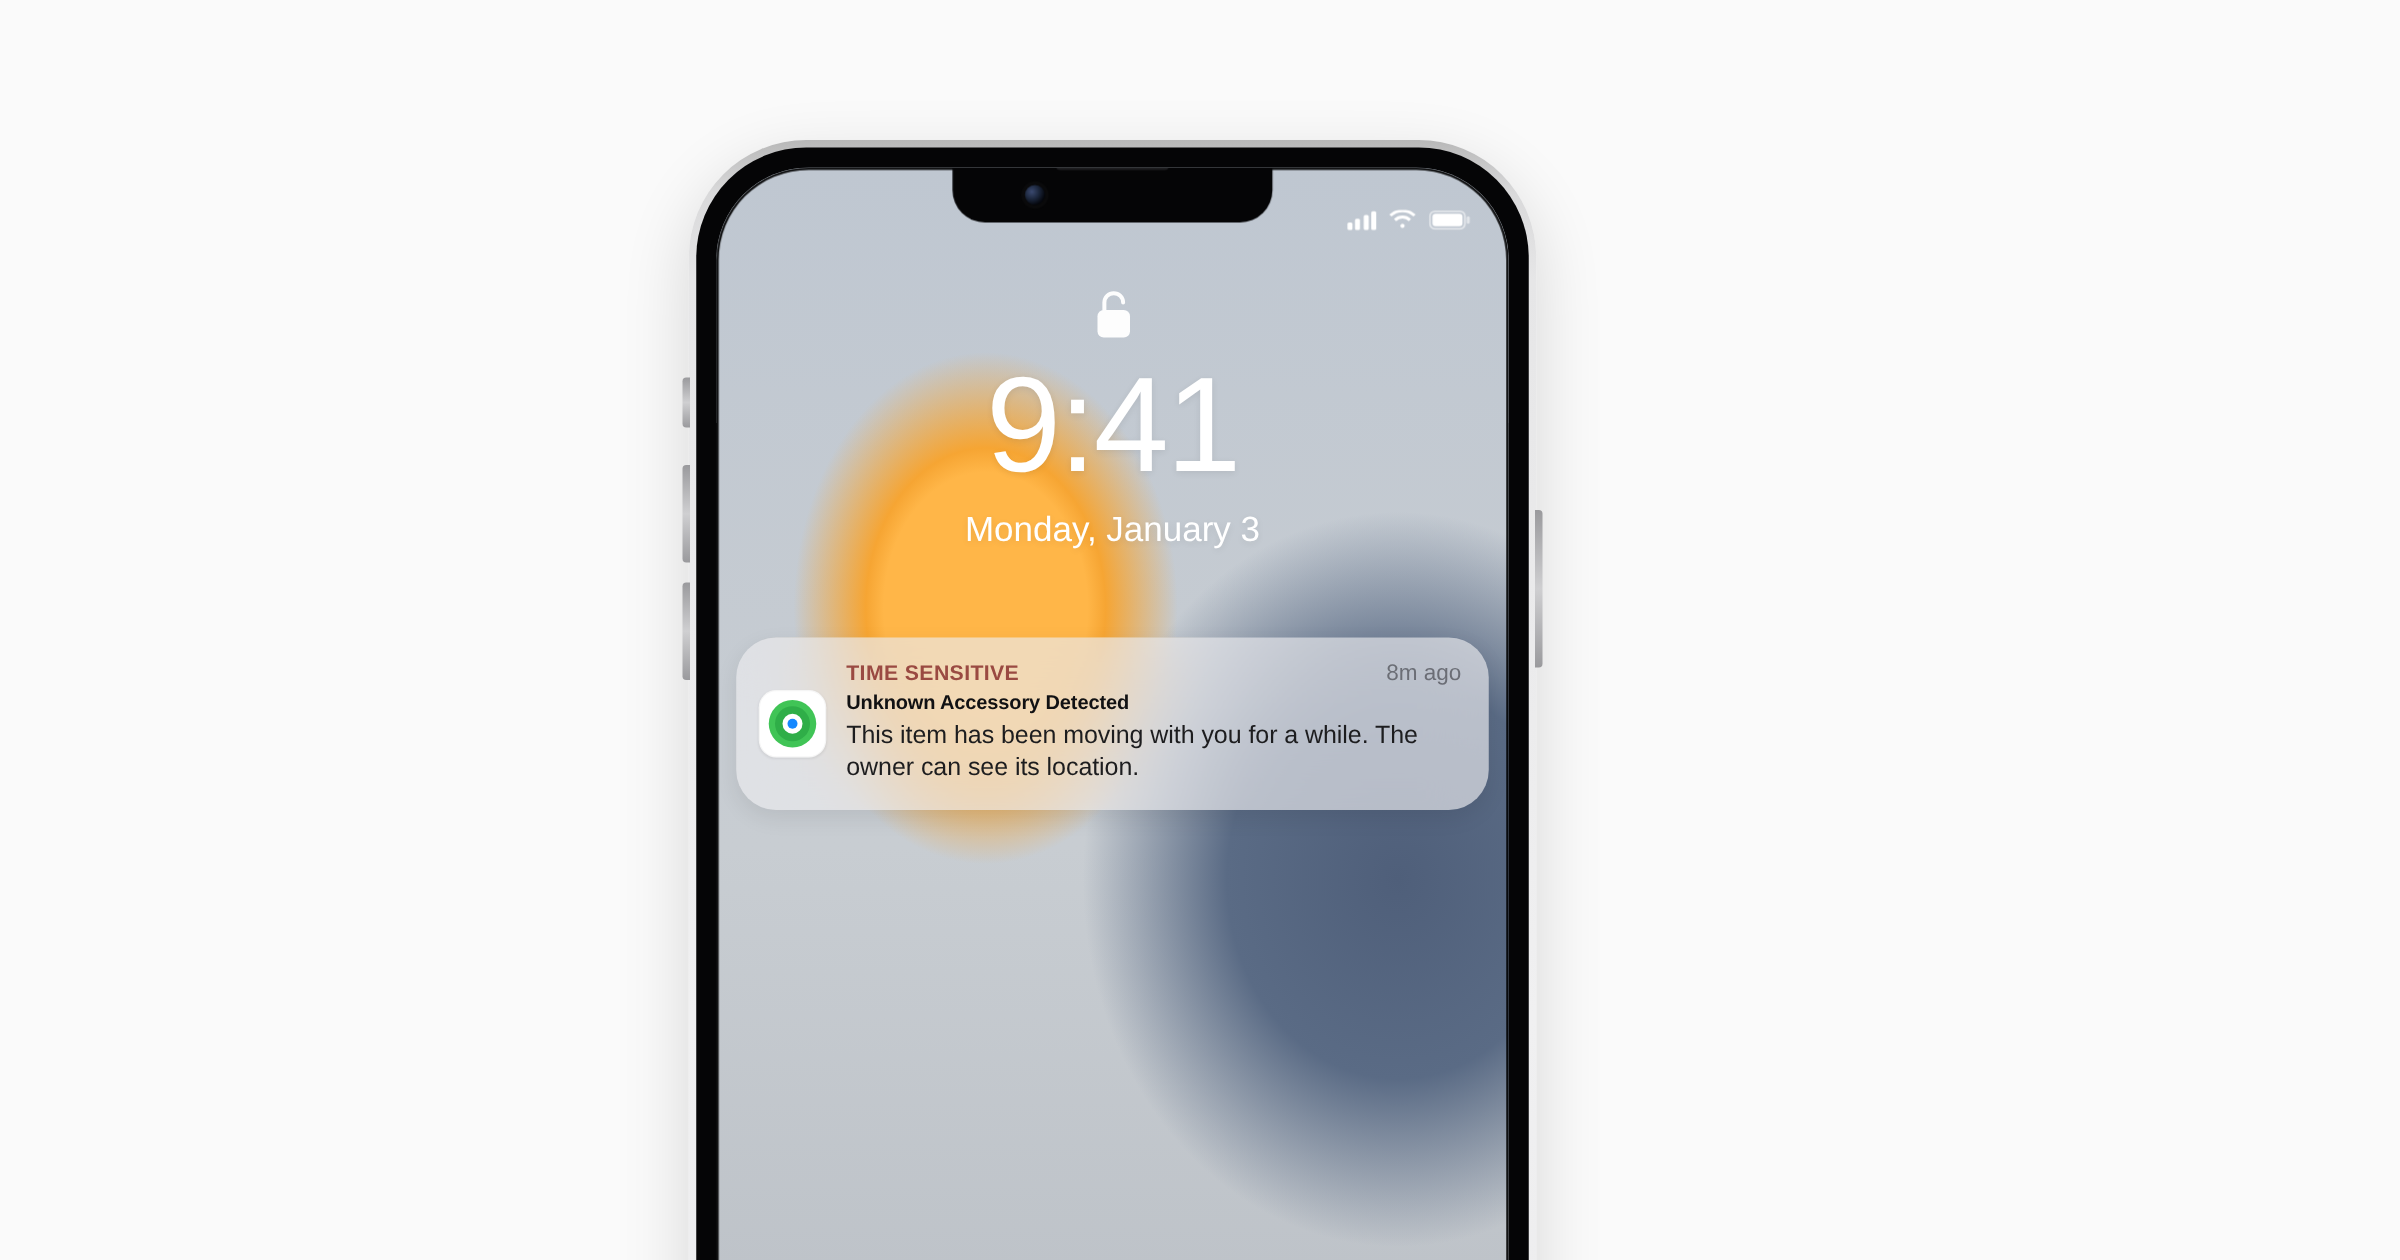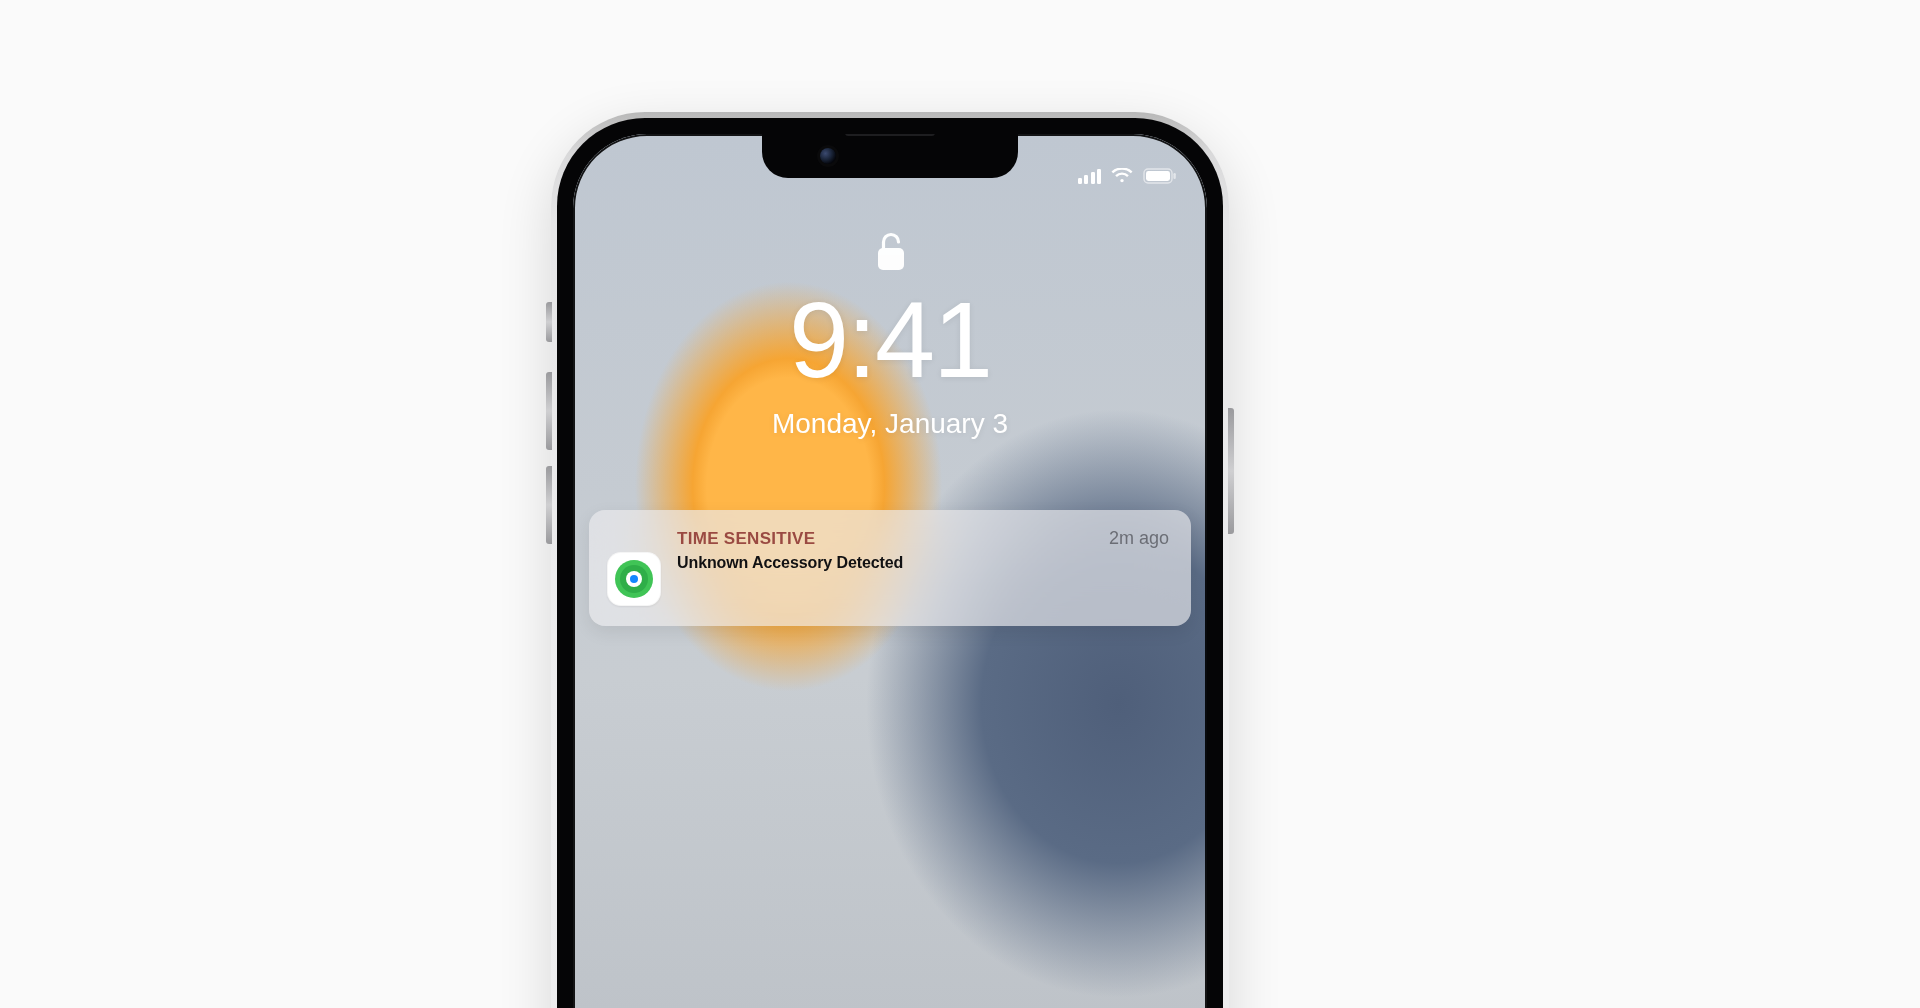--- a/index.html
+++ b/index.html
@@ -161,21 +161,21 @@
   }
 
   
   .notif {
     position: absolute;
     top: 376px;
     left: 16px;
     right: 16px;
     background: rgba(235,235,238,0.66);
     backdrop-filter: blur(24px);
-    border-radius: 16px;
+    border-radius: 32px;
     padding: 18px 22px 20px 18px;
     display: flex;
     gap: 16px;
     box-shadow: 0 6px 18px rgba(0,0,0,0.08);
   }
   .notif-app-icon {
     width: 54px;
     height: 54px;
     border-radius: 14px;
     background: #fff;
@@ -271,22 +271,23 @@
             <svg width="42" height="42" viewBox="0 0 42 42">
               <circle cx="21" cy="21" r="19" fill="#40c456"></circle>
               <circle cx="21" cy="21" r="14" fill="#2fae48"></circle>
               <circle cx="21" cy="21" r="8" fill="#ffffff"></circle>
               <circle cx="21" cy="21" r="4" fill="#1487ff"></circle>
             </svg>
           </div>
           <div class="notif-body">
             <div class="notif-top">
               <div class="notif-eyebrow">TIME SENSITIVE</div>
-              <div class="notif-time">2m ago</div>
+              <div class="notif-time">8m ago</div>
             </div>
             <div class="notif-title">Unknown Accessory Detected</div>
+            <div class="notif-msg">This item has been moving with you for a while. The owner can see its location.</div>
           </div>
         </div>
 
       </div>
     </div>
   </div>
 </div>
 
 </body></html>

